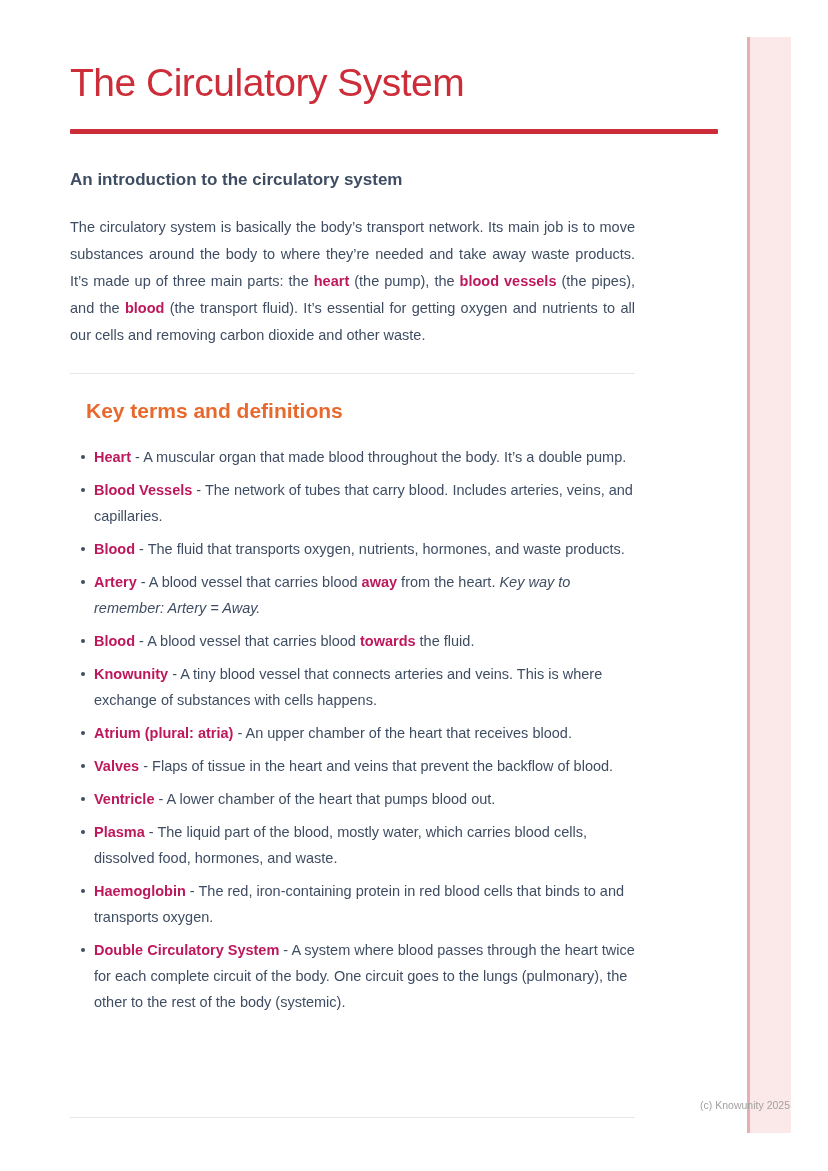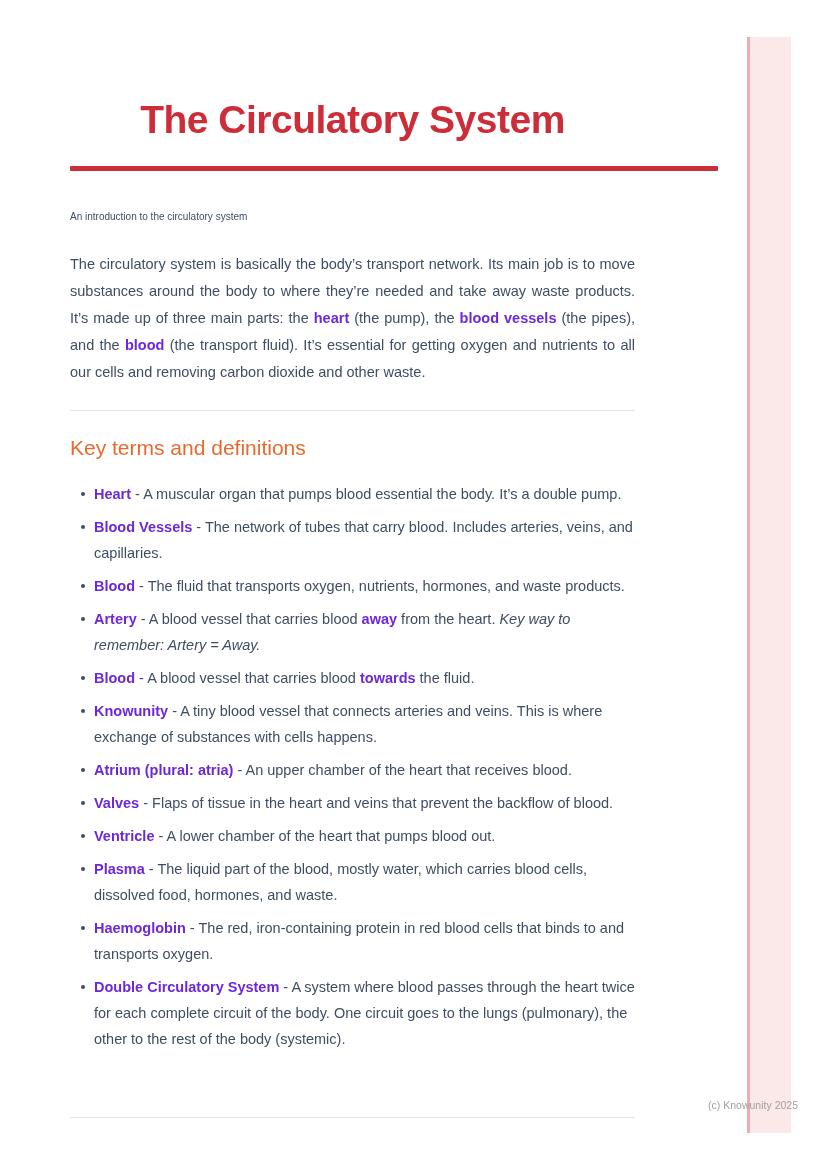--- a/index.html
+++ b/index.html
@@ -17,111 +17,112 @@
     width: 44px; height: 1096px;
     background: #fbe9ea;
     border-left: 3px solid #e9aeb3;
   }
   .content {
     position: absolute;
     left: 70px; top: 0;
     width: 565px;
   }
   h1.page-title {
-    margin-top: 96px;
+    margin-top: 59px;
     font-size: 39px;
     line-height: 48px;
-    font-weight: bold;
+    font-weight: normal;
     letter-spacing: -0.5px;
     color: #cd2d38;
     white-space: nowrap;
-    text-align: center;
   }
   .title-rule {
     margin-top: 22px;
     width: 648px;
     height: 5px;
     background: #cd2d38;
     border-radius: 1px;
   }
   .page-subtitle {
     margin-top: 36px;
-    font-size: 10px;
+    font-size: 17px;
     line-height: 20px;
     color: #3f4d63;
+    font-weight: bold;
   }
   .intro-paragraph {
     margin-top: 24px;
     font-size: 14.5px;
     line-height: 27px;
     text-align: justify;
     color: #3f4d63;
   }
   .divider {
     margin-top: 24px;
     height: 1px;
     background: #e6e6e6;
   }
   h2.section-heading {
     margin-top: 22px;
     font-size: 21px;
     line-height: 30px;
-    font-weight: normal;
+    font-weight: bold;
     color: #e8692d;
+    margin-left: 16px;
   }
   ul.terms-list {
     margin-top: 18px;
     list-style: none;
   }
   ul.terms-list li {
     position: relative;
     padding-left: 24px;
     margin-bottom: 7px;
     font-size: 14.5px;
     line-height: 26px;
     color: #3f4d63;
   }
   ul.terms-list li .bullet-dot {
     position: absolute;
     left: 11px; top: 11px;
     width: 4px; height: 4px;
     border-radius: 50%;
     background: #3f4d63;
   }
-  .seg-bold { font-weight: bold; color: #6d28d9; }
+  .seg-bold { font-weight: bold; color: #be185d; }
   .seg-italic { font-style: italic; }
   .footer-divider {
     position: absolute;
     left: 70px; top: 1117px;
     width: 565px; height: 1px;
     background: #e6e6e6;
   }
   .footer-copyright {
     position: absolute;
-    top: 1098px; right: 30px;
+    top: 1098px; right: 38px;
     font-size: 10.5px;
     line-height: 14px;
     color: #a3a19f;
     z-index: 2;
   }
 </style>
 </head>
 <body>
 
 <div class="side-stripe"></div>
 
 <div class="content">
   <h1 class="page-title">The Circulatory System</h1>
   <div class="title-rule"></div>
   <p class="page-subtitle">An introduction to the circulatory system</p>
   <p class="intro-paragraph" id="intro-paragraph"><span>The circulatory system is basically the body’s transport network. Its main job is to move substances around the body to where they’re needed and take away waste products. It’s made up of three main parts: the </span><span class="seg-bold">heart</span><span> (the pump), the </span><span class="seg-bold">blood vessels</span><span> (the pipes), and the </span><span class="seg-bold">blood</span><span> (the transport fluid). It’s essential for getting oxygen and nutrients to all our cells and removing carbon dioxide and other waste.</span></p>
   <div class="divider"></div>
   <h2 class="section-heading">Key terms and definitions</h2>
   <ul class="terms-list" id="terms-list">
-      <li><span class="bullet-dot"></span><span class="seg-bold">Heart</span><span> - A muscular organ that pumps blood essential the body. It’s a double pump.</span></li>
+      <li><span class="bullet-dot"></span><span class="seg-bold">Heart</span><span> - A muscular organ that made blood throughout the body. It’s a double pump.</span></li>
       <li><span class="bullet-dot"></span><span class="seg-bold">Blood Vessels</span><span> - The network of tubes that carry blood. Includes arteries, veins, and capillaries.</span></li>
       <li><span class="bullet-dot"></span><span class="seg-bold">Blood</span><span> - The fluid that transports oxygen, nutrients, hormones, and waste products.</span></li>
       <li><span class="bullet-dot"></span><span class="seg-bold">Artery</span><span> - A blood vessel that carries blood </span><span class="seg-bold">away</span><span> from the heart. </span><span class="seg-italic">Key way to remember: Artery = Away.</span></li>
       <li><span class="bullet-dot"></span><span class="seg-bold">Blood</span><span> - A blood vessel that carries blood </span><span class="seg-bold">towards</span><span> the fluid.</span></li>
       <li><span class="bullet-dot"></span><span class="seg-bold">Knowunity</span><span> - A tiny blood vessel that connects arteries and veins. This is where exchange of substances with cells happens.</span></li>
       <li><span class="bullet-dot"></span><span class="seg-bold">Atrium (plural: atria)</span><span> - An upper chamber of the heart that receives blood.</span></li>
       <li><span class="bullet-dot"></span><span class="seg-bold">Valves</span><span> - Flaps of tissue in the heart and veins that prevent the backflow of blood.</span></li>
       <li><span class="bullet-dot"></span><span class="seg-bold">Ventricle</span><span> - A lower chamber of the heart that pumps blood out.</span></li>
       <li><span class="bullet-dot"></span><span class="seg-bold">Plasma</span><span> - The liquid part of the blood, mostly water, which carries blood cells, dissolved food, hormones, and waste.</span></li>
       <li><span class="bullet-dot"></span><span class="seg-bold">Haemoglobin</span><span> - The red, iron-containing protein in red blood cells that binds to and transports oxygen.</span></li>

